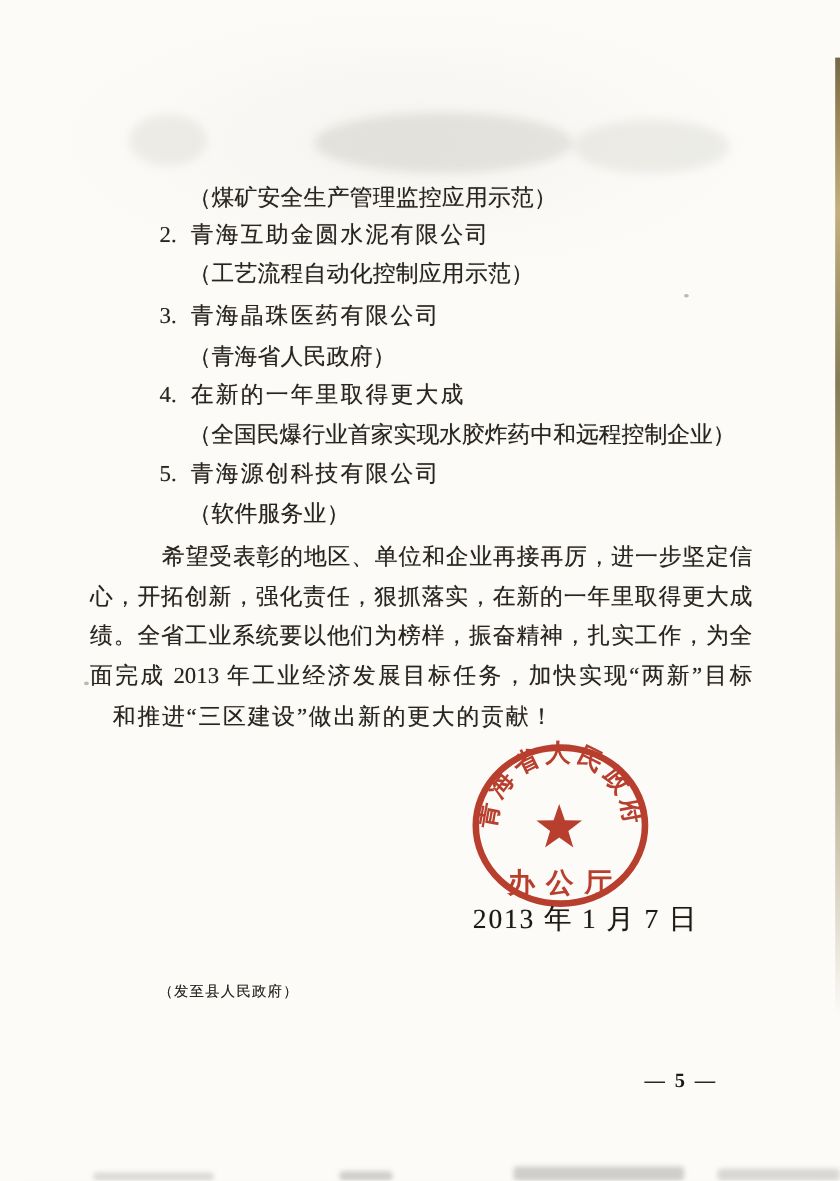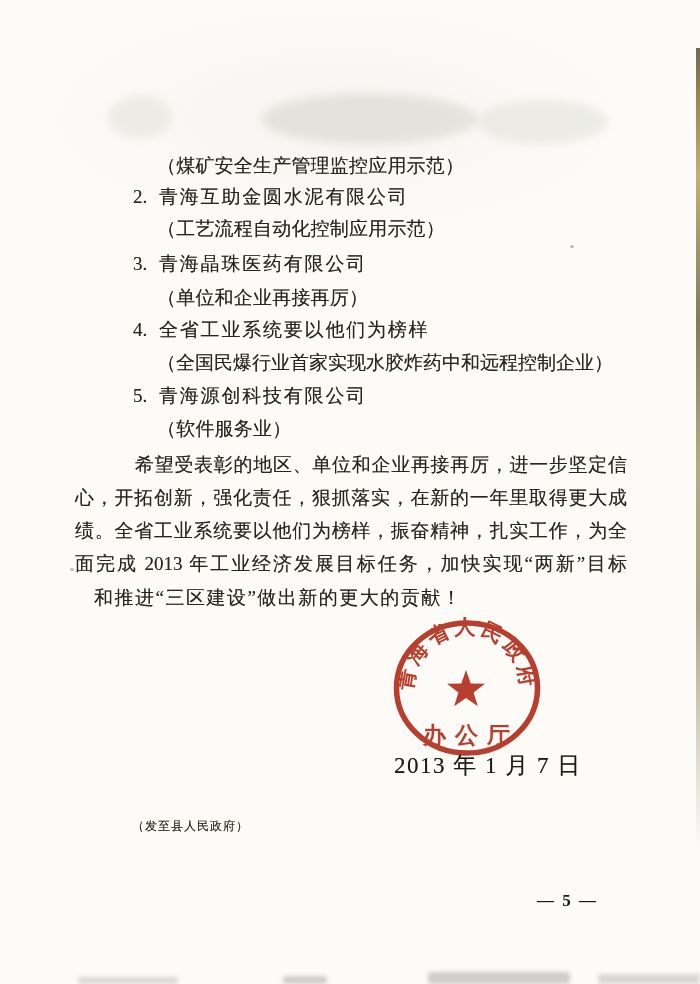--- a/index.html
+++ b/index.html
@@ -90,23 +90,23 @@
   <div class="smudge sm-bot sm-b4"></div>
   <div class="dot dot1"></div>
   <div class="dot dot2"></div>
 
   <div class="line note" style="left:157px;top:155px">（煤矿安全生产管理监控应用示范）</div>
 
   <div class="line" style="left:133px;top:186px"><span class="num">2.</span><span class="name">青海互助金圆水泥有限公司</span></div>
   <div class="line note" style="left:157px;top:218px">（工艺流程自动化控制应用示范）</div>
 
   <div class="line" style="left:133px;top:253px"><span class="num">3.</span><span class="name">青海晶珠医药有限公司</span></div>
-  <div class="line note" style="left:157px;top:287px">（单位和企业再接再厉）</div>
+  <div class="line note" style="left:157px;top:287px">（青海省人民政府）</div>
 
-  <div class="line" style="left:133px;top:319px"><span class="num">4.</span><span class="name">全省工业系统要以他们为榜样</span></div>
+  <div class="line" style="left:133px;top:319px"><span class="num">4.</span><span class="name">在新的一年里取得更大成</span></div>
   <div class="line note" style="left:157px;top:352px;letter-spacing:0">（全国民爆行业首家实现水胶炸药中和远程控制企业）</div>
 
   <div class="line" style="left:133px;top:385px"><span class="num">5.</span><span class="name">青海源创科技有限公司</span></div>
   <div class="line note" style="left:157px;top:418px">（软件服务业）</div>
 
   <div class="para-line" style="left:135px;top:454px;width:492px">希望受表彰的地区、单位和企业再接再厉，进一步坚定信</div>
   <div class="para-line" style="left:75px;top:487px;width:552px">心，开拓创新，强化责任，狠抓落实，在新的一年里取得更大成</div>
   <div class="para-line" style="left:75px;top:520px;width:552px">绩。全省工业系统要以他们为榜样，振奋精神，扎实工作，为全</div>
   <div class="para-line" style="left:75px;top:553px;width:552px">面完成 2013 年工业经济发展目标任务，加快实现“两新”目标</div>
   <div class="para-line para-last" style="left:94px;top:587px">和推进“三区建设”做出新的更大的贡献！</div>

